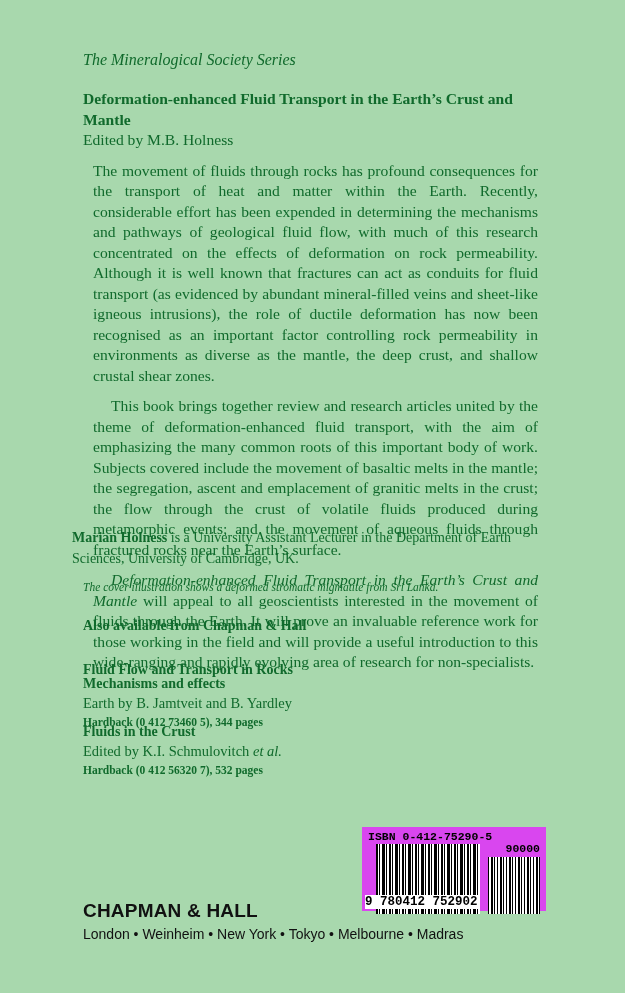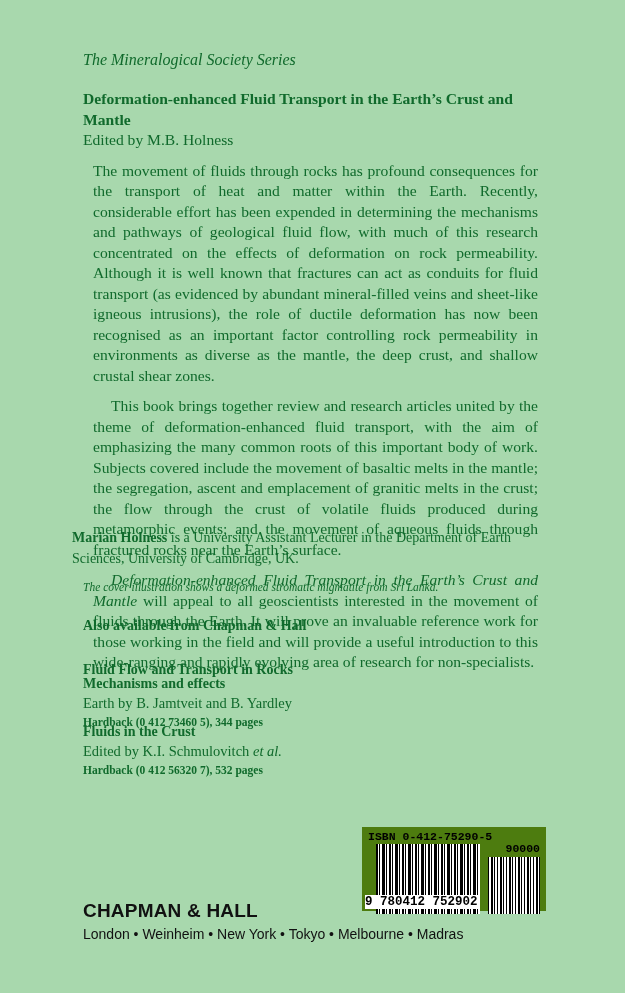--- a/index.html
+++ b/index.html
@@ -42,21 +42,21 @@
   .book1 { top:663px; }
   .book2 { top:725px; }
   .publisher {
     position:absolute; left:83px; top:900px;
     font-family:"Liberation Sans","DejaVu Sans",sans-serif; color:#111;
   }
   .publisher .pname { font-size:19px; font-weight:bold; letter-spacing:0.2px; }
   .publisher .cities { font-size:14px; margin-top:4px; }
   .barcode {
     position:absolute; left:362px; top:827px; width:184px; height:84px;
-    background:#4d7c0f;
+    background:#d946ef;
   }
   .barcode .isbn {
     position:absolute; left:6px; top:3px;
     font-family:"Liberation Mono","DejaVu Sans Mono",monospace; font-size:11.5px; font-weight:bold; color:#000;
   }
   .barcode .addon {
     position:absolute; right:6px; top:15px;
     font-family:"Liberation Mono","DejaVu Sans Mono",monospace; font-size:11.5px; font-weight:bold; color:#000;
   }
   .barcode .ean {

